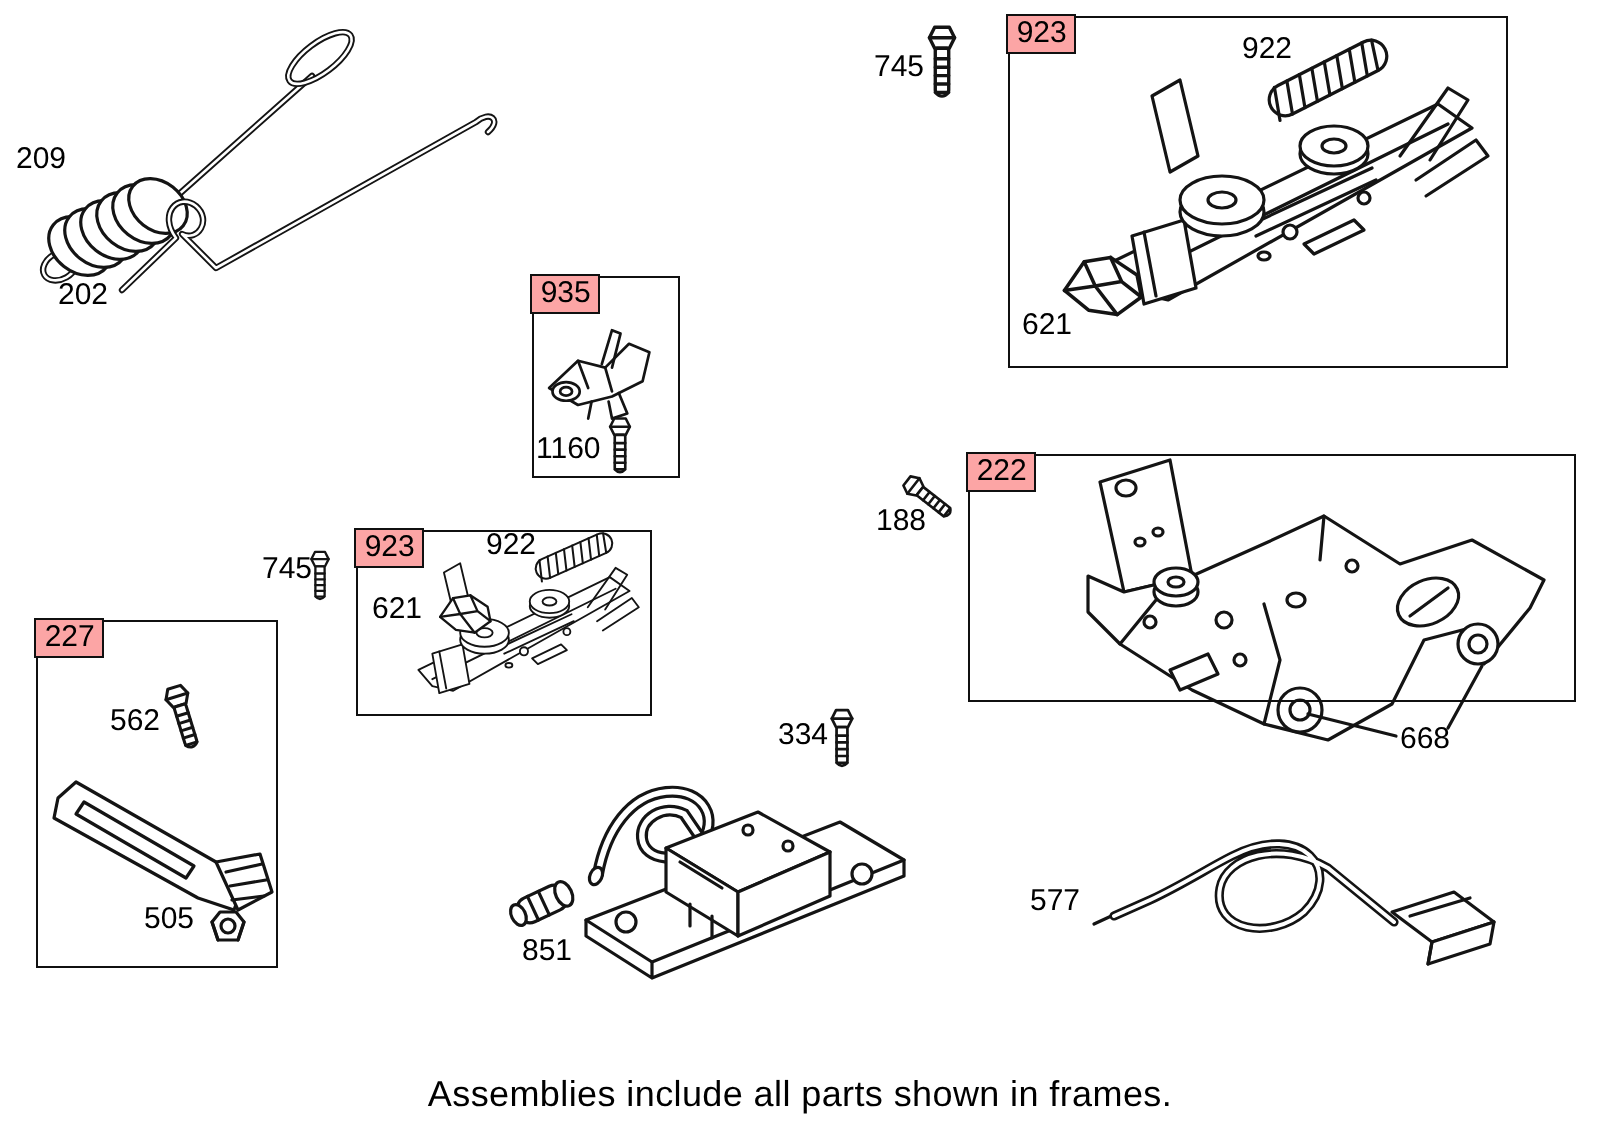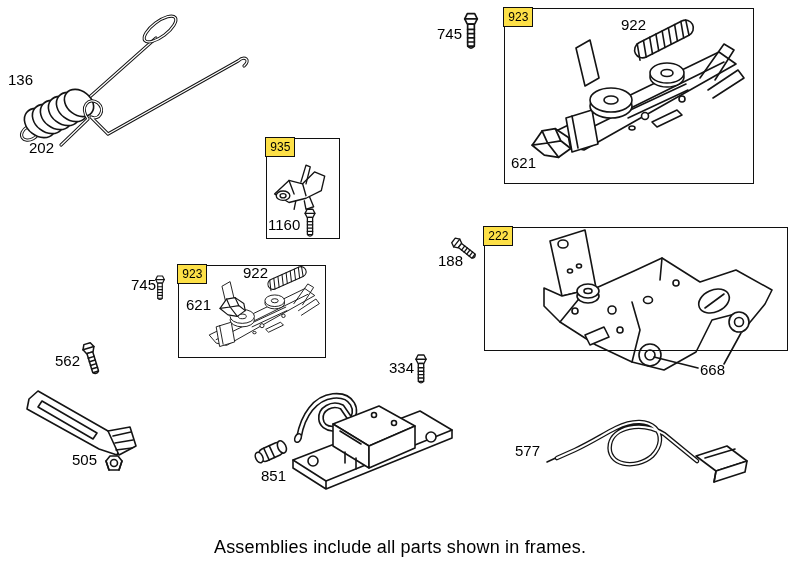--- a/index.html
+++ b/index.html
@@ -1,22 +1,22 @@
 <!DOCTYPE html>
 <html><head>
 <meta charset="utf-8">
 <style>
   html,body{margin:0;padding:0;background:#fff;}
   body{width:800px;height:573px;position:relative;overflow:hidden;
        font-family:"Liberation Sans",sans-serif;color:#000;}
   .stage{position:absolute;left:0;top:0;width:800px;height:573px;}
   svg.art{position:absolute;left:0;top:0;}
   .frame{position:absolute;border:1.7px solid #101010;box-sizing:border-box;background:transparent;}
-  .frame-tag{position:absolute;top:-1.7px;left:-1.7px;border:1.7px solid #101010;background:#fde047;
-             padding:0 4px;font-size:12px;line-height:18px;font-weight:400;}
+  .frame-tag{position:absolute;top:-1.7px;left:-1.7px;border:1.7px solid #101010;background:#fca5a5;
+             padding:0 4px;font-size:15px;line-height:18px;font-weight:400;}
   .part-label{position:absolute;font-size:15px;line-height:16px;white-space:nowrap;}
   .caption{position:absolute;left:0;top:537px;width:800px;text-align:center;
            font-size:18px;line-height:21px;letter-spacing:0.2px;}
   
   .ln{stroke:#141414;stroke-width:1.6;fill:none;stroke-linecap:round;stroke-linejoin:round;}
   .sh{stroke:#141414;stroke-width:1.6;fill:#ffffff;stroke-linejoin:round;}
   .tube-o{stroke:#141414;stroke-width:6;fill:none;stroke-linecap:round;}
   .tube-i{stroke:#ffffff;stroke-width:2.8;fill:none;stroke-linecap:round;}
   .wire-o{stroke:#141414;stroke-width:3.2;fill:none;stroke-linecap:round;stroke-linejoin:round;}
   .wire-i{stroke:#ffffff;stroke-width:1.3;fill:none;stroke-linecap:round;stroke-linejoin:round;}
@@ -192,22 +192,25 @@
   </div>
   <div class="frame" style="left:266px;top:138px;width:74px;height:101px">
     <div class="frame-tag">935</div>
   </div>
   <div class="frame" style="left:178px;top:265px;width:148px;height:93px">
     <div class="frame-tag">923</div>
   </div>
   <div class="frame" style="left:484px;top:227px;width:304px;height:124px">
     <div class="frame-tag">222</div>
   </div>
-
-  <div class="part-label" style="left:8px;top:72px">136</div>
+  <div class="frame" style="left:18px;top:310px;width:121px;height:174px">
+    <div class="frame-tag">227</div>
+  </div>
+
+  <div class="part-label" style="left:8px;top:72px">209</div>
   <div class="part-label" style="left:29px;top:140px">202</div>
   <div class="part-label" style="left:437px;top:26px">745</div>
   <div class="part-label" style="left:621px;top:17px">922</div>
   <div class="part-label" style="left:511px;top:155px">621</div>
   <div class="part-label" style="left:268px;top:217px">1160</div>
   <div class="part-label" style="left:131px;top:277px">745</div>
   <div class="part-label" style="left:243px;top:265px">922</div>
   <div class="part-label" style="left:186px;top:297px">621</div>
   <div class="part-label" style="left:438px;top:253px">188</div>
   <div class="part-label" style="left:700px;top:362px">668</div>

